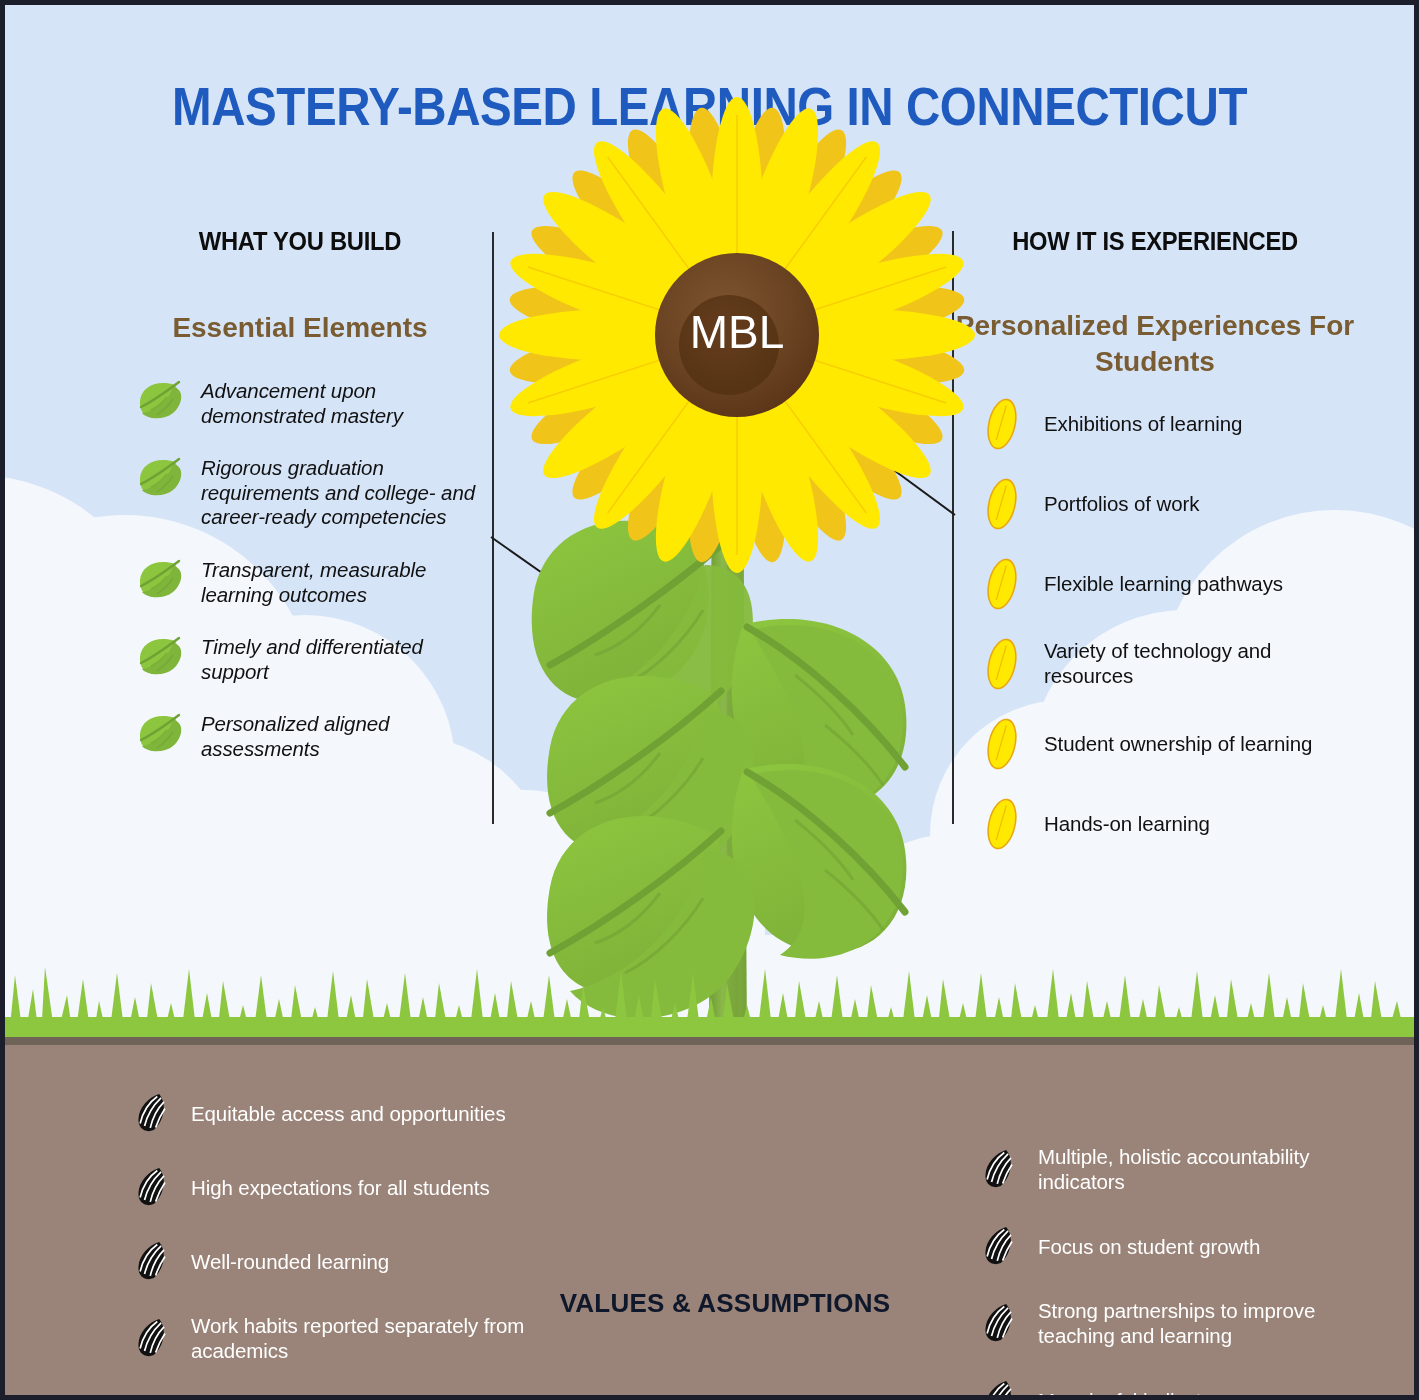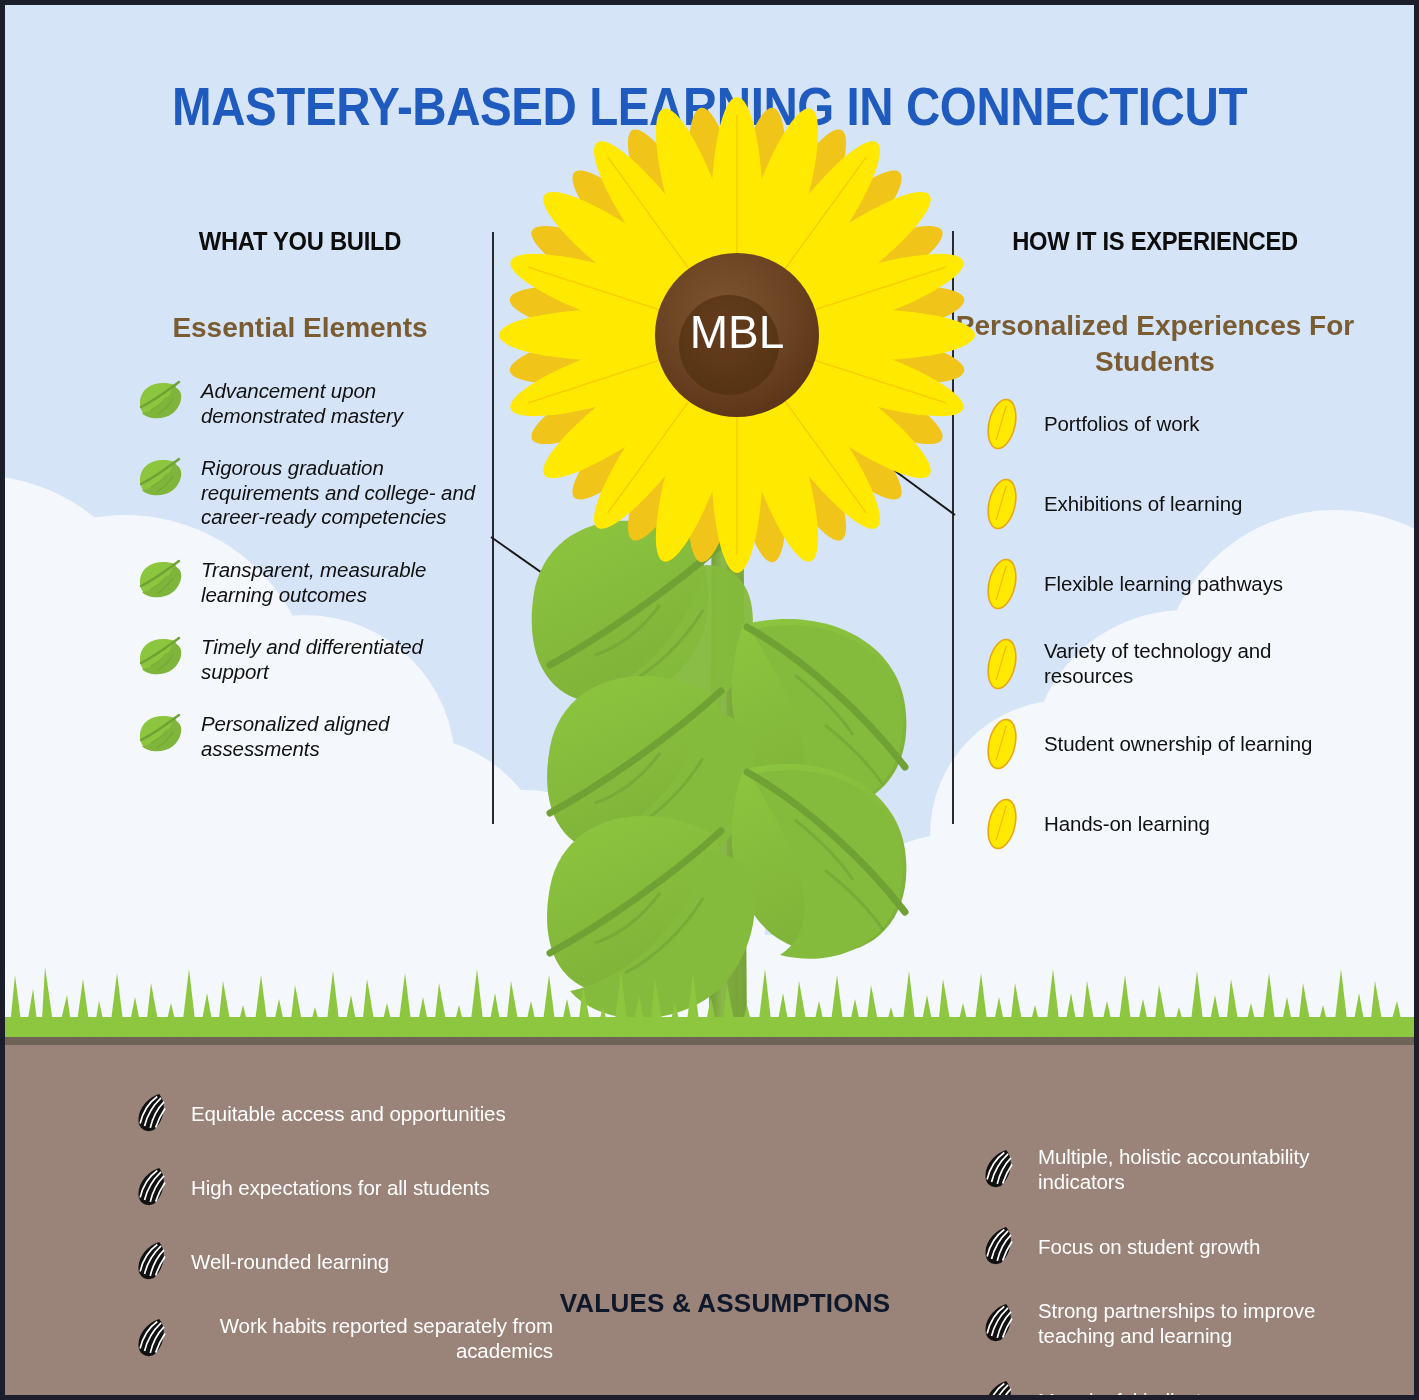--- a/index.html
+++ b/index.html
@@ -79,21 +79,21 @@
   }
   .divider.left  { left: 487px; top: 227px; height: 592px; }
   .divider.right { left: 947px; top: 226px; height: 593px; }
   .connector { position: absolute; }
   .connector line { stroke: #1a1a1a; stroke-width: 2; }
 
   
   .blist { position: absolute; }
   .blist.left  { left: 130px; top: 370px;  width: 360px; font-style: italic; }
   .blist.right { left: 975px; top: 392px;  width: 380px; }
-  .blist.soil-left  { left: 128px; top: 1086px; width: 420px; text-align: right; }
+  .blist.soil-left  { left: 128px; top: 1086px; width: 420px; }
   .blist.soil-right { left: 975px; top: 1139px; width: 400px; }
 
   .bitem { display: flex; align-items: flex-start; position: relative; }
   .bicon { flex: 0 0 auto; position: relative; }
   .btext {
     font-size: 20.5px; line-height: 1.2; color: #111;
     letter-spacing: -0.1px;
   }
   .blist.left .bitem  { margin-bottom: 24px; }
   .blist.left .bicon  { width: 66px; height: 44px; margin-top: 2px; }
@@ -628,32 +628,32 @@
   <div class="blist right">
     <div class="bitem">
       <span class="bicon">
         <svg width="62" height="54" viewBox="0 0 62 54">
             <g transform="rotate(13 22 27)">
               <ellipse cx="22" cy="27" rx="13" ry="25" fill="#ffe900" stroke="#e8a90d" stroke-width="1.6"></ellipse>
               <line x1="22" y1="8" x2="20" y2="44" stroke="#e8a90d" stroke-width="1.1" opacity="0.75"></line>
             </g>
           </svg>
       </span>
-      <span class="btext">Portfolios of work</span>
+      <span class="btext">Exhibitions of learning</span>
     </div>
     <div class="bitem">
       <span class="bicon">
         <svg width="62" height="54" viewBox="0 0 62 54">
             <g transform="rotate(13 22 27)">
               <ellipse cx="22" cy="27" rx="13" ry="25" fill="#ffe900" stroke="#e8a90d" stroke-width="1.6"></ellipse>
               <line x1="22" y1="8" x2="20" y2="44" stroke="#e8a90d" stroke-width="1.1" opacity="0.75"></line>
             </g>
           </svg>
       </span>
-      <span class="btext">Exhibitions of learning</span>
+      <span class="btext">Portfolios of work</span>
     </div>
     <div class="bitem">
       <span class="bicon">
         <svg width="62" height="54" viewBox="0 0 62 54">
             <g transform="rotate(13 22 27)">
               <ellipse cx="22" cy="27" rx="13" ry="25" fill="#ffe900" stroke="#e8a90d" stroke-width="1.6"></ellipse>
               <line x1="22" y1="8" x2="20" y2="44" stroke="#e8a90d" stroke-width="1.1" opacity="0.75"></line>
             </g>
           </svg>
       </span>

